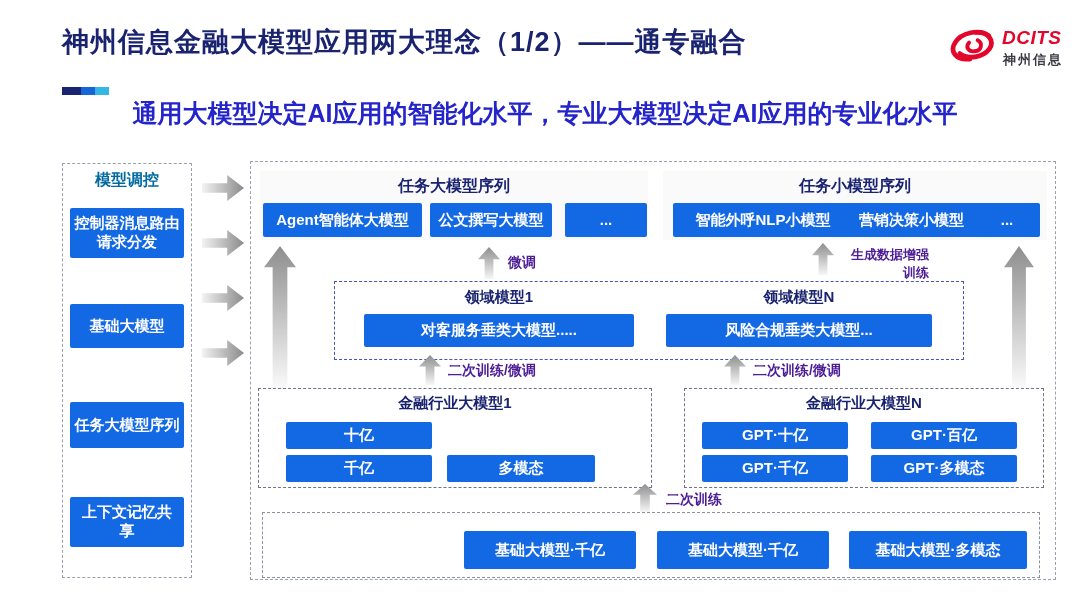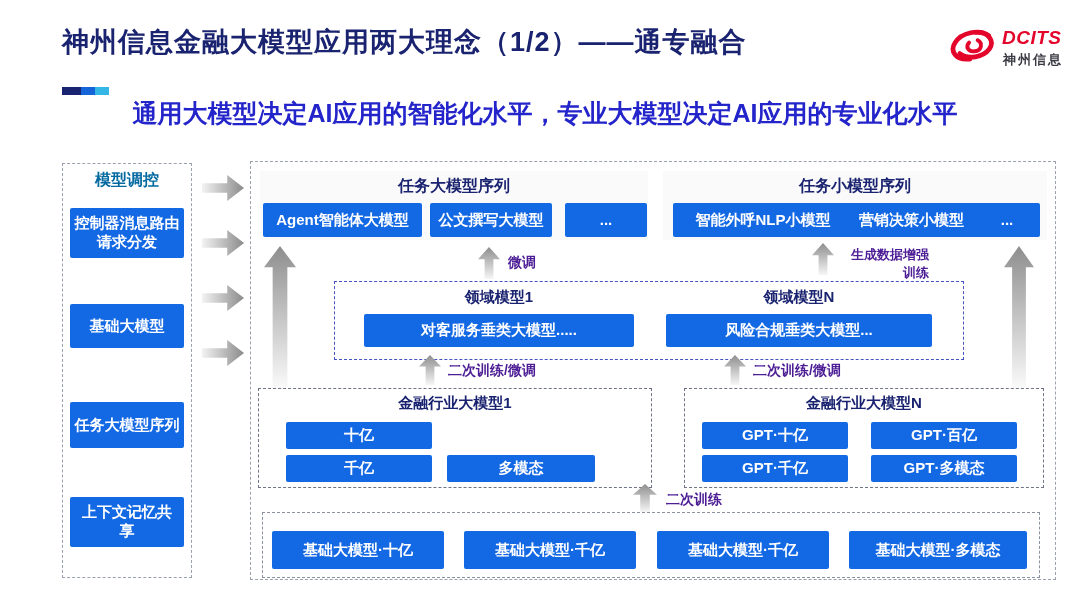--- a/index.html
+++ b/index.html
@@ -129,18 +129,17 @@
   <div class="grp-title small-title" style="left:684px;top:394px;width:360px;">金融行业大模型N</div>
   <div class="btn" style="left:702px;top:422px;width:146px;height:27px;">GPT·十亿</div>
   <div class="btn" style="left:871px;top:422px;width:146px;height:27px;">GPT·百亿</div>
   <div class="btn" style="left:702px;top:455px;width:146px;height:27px;">GPT·千亿</div>
   <div class="btn" style="left:871px;top:455px;width:146px;height:27px;">GPT·多模态</div>
 
   <div class="arrow-up-small" style="left:633px;top:484px;width:24px;height:28px;"></div>
   <div class="flow-label" style="left:666px;top:490px;">二次训练</div>
 
   <div class="dashed" style="left:262px;top:512px;width:778px;height:66px;border-color:#8B91A0;"></div>
-  <div class="btn" style="left:272px;top:531px;width:172px;height:38px;">基础大模型·十亿</div>
   <div class="btn" style="left:464px;top:531px;width:172px;height:38px;">基础大模型·千亿</div>
   <div class="btn" style="left:657px;top:531px;width:172px;height:38px;">基础大模型·千亿</div>
   <div class="btn" style="left:849px;top:531px;width:178px;height:38px;">基础大模型·多模态</div>
 
 </div>
 
 </body></html>

